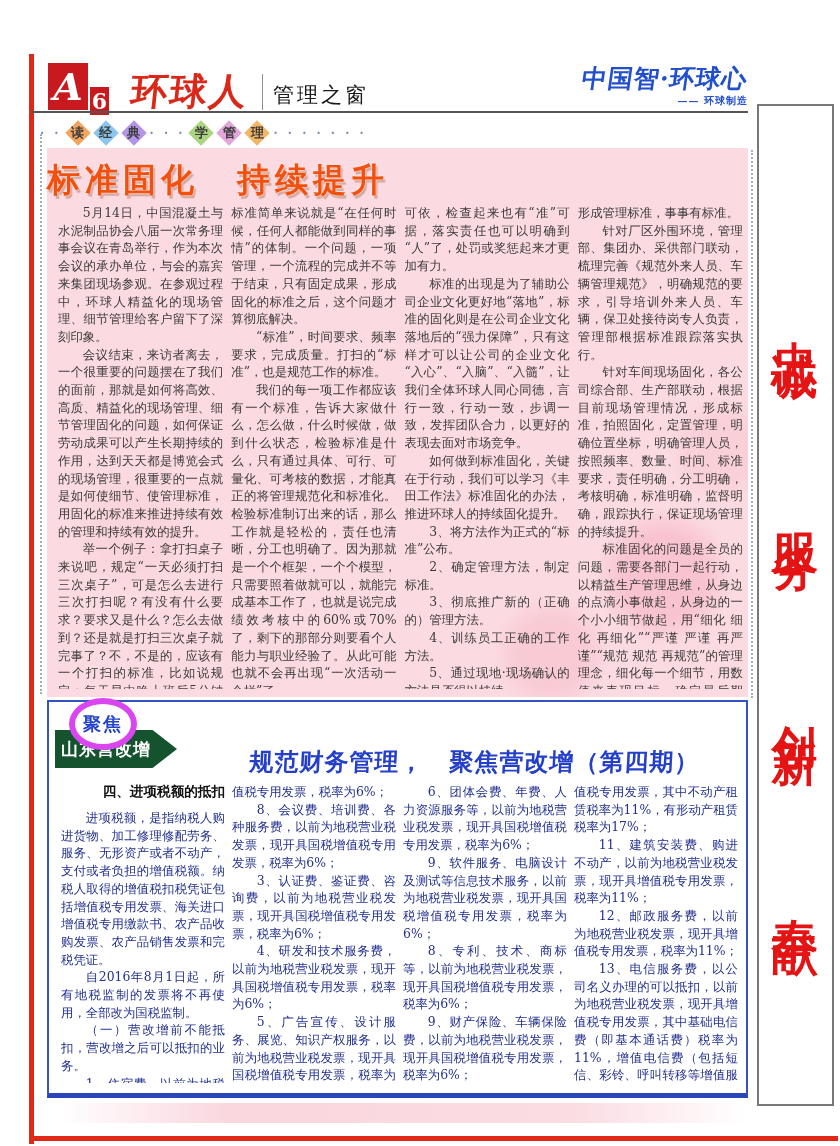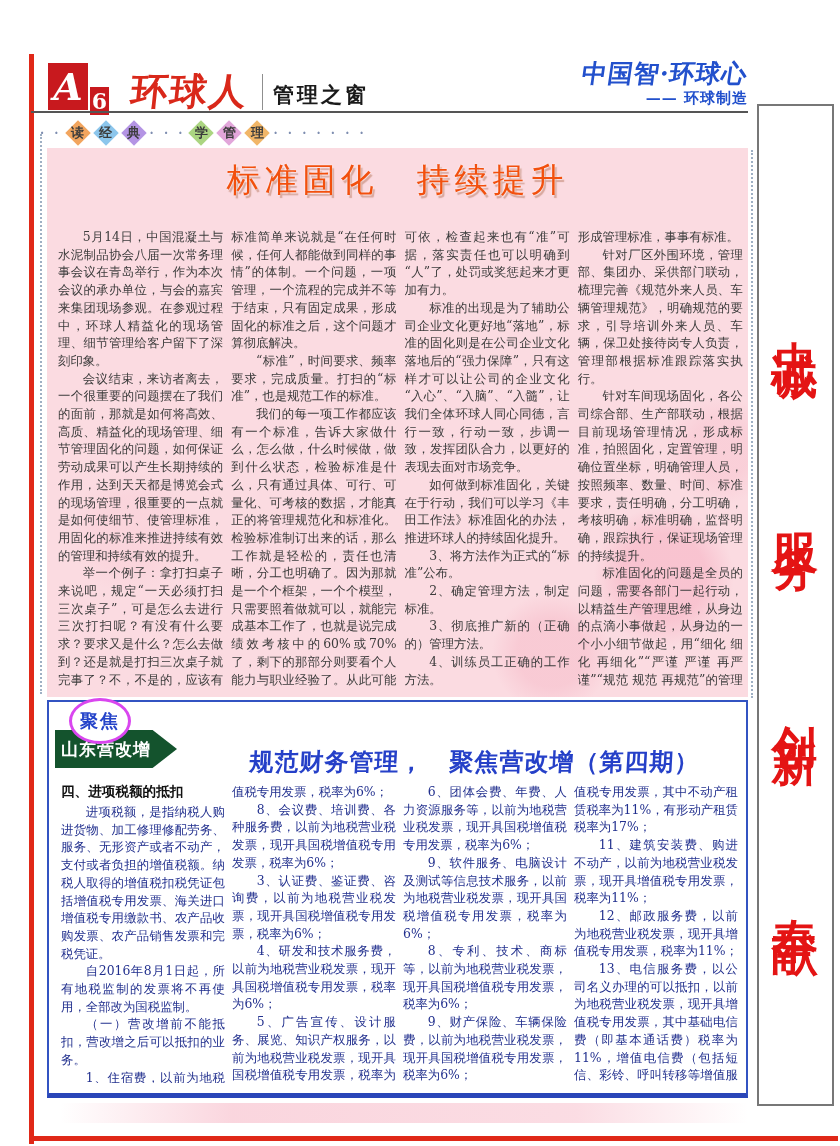--- a/index.html
+++ b/index.html
@@ -14,25 +14,25 @@
   
   .header{position:absolute;left:48px;top:58px;width:700px;height:52px;display:flex;align-items:flex-end;}
   .logo-a{width:40px;height:47px;background:#c8191e;color:#fff;font-size:38px;font-weight:bold;
     display:flex;align-items:center;justify-content:center;font-style:italic;
     font-family:"DejaVu Serif",serif;}
   .logo-6{width:19px;height:28px;background:#c8191e;color:#fff;font-size:22px;font-weight:bold;
     display:flex;align-items:center;justify-content:center;margin-left:2px;margin-bottom:-5px;}
   .masthead{margin-left:22px;font-size:37px;line-height:1;color:#d9281a;font-weight:bold;
     transform:skewX(-6deg);letter-spacing:2px;}
   .mast-divider{width:1px;height:36px;background:#8f8f8f;margin:0 10px 0 14px;}
-  .section-name{font-size:21px;font-weight:bold;color:#1a1a1a;letter-spacing:3px;margin-bottom:1px;}
+  .section-name{font-size:21px;font-weight:normal;color:#1a1a1a;letter-spacing:3px;margin-bottom:1px;}
   .header-spacer{flex:1;}
   .slogan-wrap{text-align:right;margin-bottom:2px;}
   .slogan{font-size:25px;line-height:1;color:#2250cc;font-weight:bold;transform:skewX(-8deg);letter-spacing:1px;}
-  .slogan-sub{font-size:15px;color:#2250cc;margin-top:3px;font-weight:bold;letter-spacing:1px;}
+  .slogan-sub{font-size:10px;color:#2250cc;margin-top:3px;font-weight:bold;letter-spacing:1px;}
   .header-rule{position:absolute;left:31px;top:111px;width:717px;height:2px;background:#555;}
 
   
   .tagline{position:absolute;left:38px;top:119px;height:28px;display:flex;align-items:center;}
   .dots{color:#7d8db0;font-size:12px;letter-spacing:3px;margin:0 2px;font-weight:bold;}
   .tile{position:relative;width:24px;height:24px;margin:0 2px;display:inline-flex;align-items:center;
     justify-content:center;font-size:13px;font-weight:bold;color:#3c3c3c;}
   .tile::before{content:"";position:absolute;inset:3px;transform:rotate(45deg);z-index:-1;}
   .t0::before{background:#f2a55e;}
   .t1::before{background:#8cc6ec;}
@@ -44,44 +44,44 @@
   .dotted-right{position:absolute;left:751px;top:150px;width:0;height:548px;border-left:2px dotted #9fb0c4;}
 
   
   .article1{position:absolute;left:47px;top:148px;width:701px;height:549px;
     background-color:#fbdbe1;
     background-image:
       radial-gradient(circle at 88% 78%, rgba(246,176,194,.55) 0 42px, rgba(246,176,194,0) 70px),
       radial-gradient(circle at 72% 92%, rgba(246,186,200,.5) 0 34px, rgba(246,186,200,0) 60px),
       radial-gradient(circle at 96% 55%, rgba(248,196,208,.5) 0 30px, rgba(248,196,208,0) 55px),
       radial-gradient(circle at 12% 70%, rgba(249,205,214,.45) 0 36px, rgba(249,205,214,0) 62px);}
-  .a1-title{text-align:center;margin-top:10px;font-size:33px;font-weight:normal;color:#f2500e;
+  .a1-title{margin-top:10px;font-size:33px;font-weight:bold;color:#f2500e;
     letter-spacing:5px;font-family:"DejaVu Sans","Liberation Sans",sans-serif;
     text-shadow:0 0 2px #fff,2px 3px 1px rgba(150,70,30,.35);}
-  .a1-cols{position:absolute;left:11px;right:5px;top:56px;bottom:8px;display:flex;gap:8px;margin-top:24px;}
+  .a1-cols{position:absolute;left:11px;right:5px;top:56px;bottom:8px;display:flex;gap:8px;}
   .col{flex:1 1 0;overflow:hidden;}
   .col p{margin:0;text-indent:2em;text-align:justify;font-size:12.4px;line-height:17.7px;color:#3b3b3b;}
   .cont-first p:first-child{text-indent:0;}
 
   
   .article2{position:absolute;left:47px;top:700px;width:701px;height:398px;background:#fff;
     border:2px solid #3353c2;border-bottom:5px solid #2a46b8;box-sizing:border-box;}
   .badge{position:absolute;left:6px;top:-4px;width:130px;height:80px;}
   .badge-arrow{position:absolute;left:0;top:32px;width:122px;height:38px;background:#14532d;
     color:#fff;font-size:17px;font-weight:bold;display:flex;align-items:center;padding-left:6px;
     letter-spacing:1px;box-sizing:border-box;
     clip-path:polygon(0 0,80% 0,100% 50%,80% 100%,0 100%);}
   .badge-oval{position:absolute;left:14px;top:0;width:56px;height:40px;background:#fff;
-    border:3px solid #d946ef;border-radius:50%;color:#2443c9;font-size:18px;font-weight:bold;
+    border:6px solid #d946ef;border-radius:50%;color:#2443c9;font-size:18px;font-weight:bold;
     display:flex;align-items:center;justify-content:center;letter-spacing:2px;}
   .a2-title{margin:44px 6px 0 160px;text-align:center;font-size:24px;color:#2540c8;font-weight:bold;
     letter-spacing:1px;transform:skewX(-3deg);}
   .a2-cols{position:absolute;left:12px;right:8px;top:81px;bottom:10px;display:flex;gap:7px;}
   .a2-cols .col p{color:#22308e;}
-  .a2-heading{text-align:left;font-size:13.6px;font-weight:bold;color:#111;margin-bottom:2px;
+  .a2-heading{text-align:right;font-size:13.6px;font-weight:bold;color:#111;margin-bottom:8px;
     font-family:"DejaVu Sans","Liberation Sans",sans-serif;}
   .bottom-deco{position:absolute;left:60px;top:1103px;width:688px;height:20px;
     background:linear-gradient(90deg,rgba(250,205,214,0),rgba(247,186,200,.6) 25%,rgba(247,186,200,.5) 75%,rgba(250,210,218,0));}
 
   
   .sidebar{position:absolute;left:757px;top:104px;width:77px;height:1002px;border:2px solid #777;
     box-sizing:border-box;background:#fff;display:flex;flex-direction:column;align-items:center;
     justify-content:space-evenly;padding:30px 0;}
   .side-word{writing-mode:vertical-rl;text-orientation:upright;font-size:46px;font-weight:bold;
     color:#e41414;letter-spacing:12px;line-height:1;}

